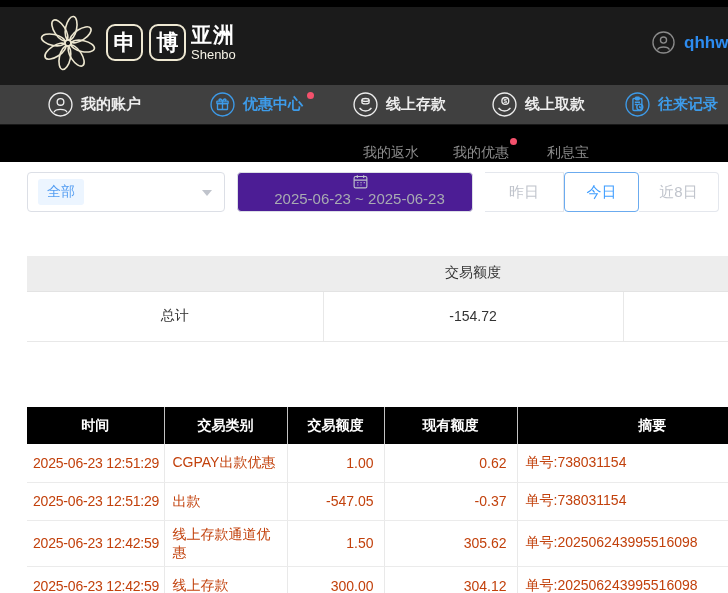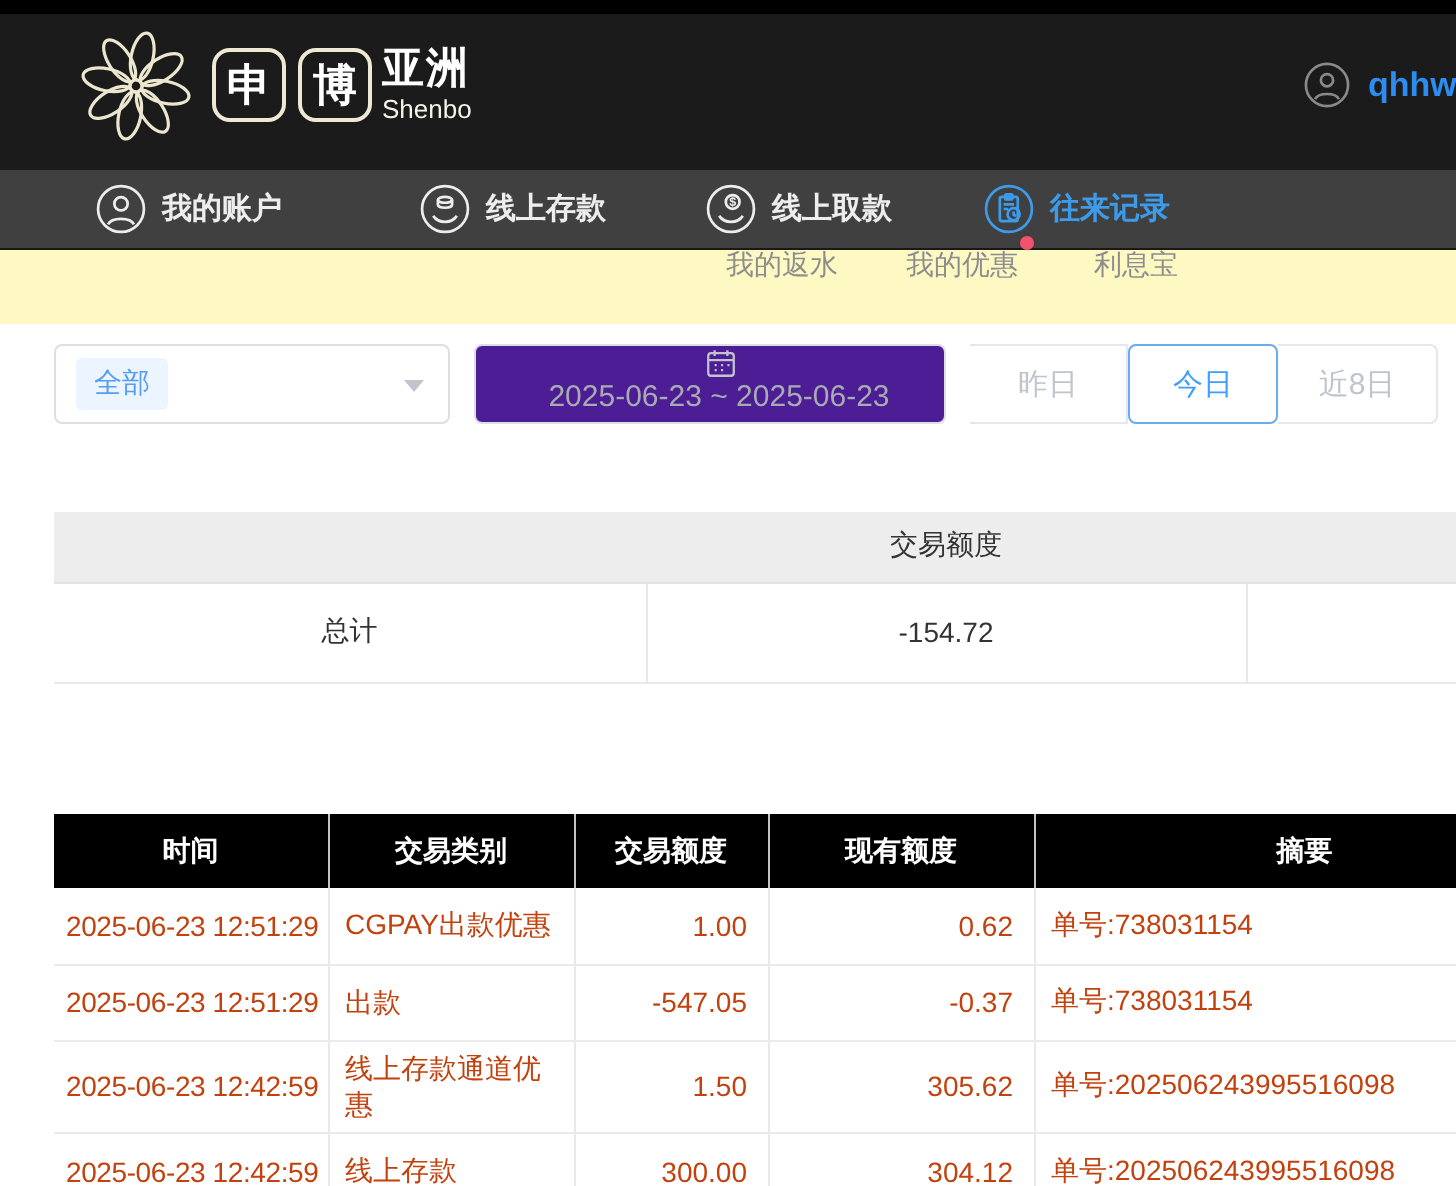--- a/index.html
+++ b/index.html
@@ -26,21 +26,21 @@
     font-weight:bold; position:relative; cursor:pointer; white-space:nowrap; }
   .nav-item:nth-child(1){ margin-left:48px; } .nav-item:nth-child(2){ margin-left:69px; }
   .nav-item:nth-child(3){ margin-left:50px; } .nav-item:nth-child(4){ margin-left:46px; }
   .nav-item:nth-child(5){ margin-left:40px; }
   .nav-icon svg { width:25px; height:25px; display:block; margin-right:8px; }
   .nav-item.active { color:#3d9be9; }
   .badge-dot { position:absolute; width:7px; height:7px; border-radius:50%; background:#f4516c;
     right:-11px; top:7px; }
 
   
-  .subnav { height:38px; background:#fef9c3; display:flex; align-items:flex-start;
+  .subnav { height:38px; background:#000000; display:flex; align-items:flex-end;
     box-shadow:inset 0 1px 0 #181818; }
   .subnav-item { color:#8d8d8d; font-size:14px; position:relative; cursor:pointer; white-space:nowrap; }
   .subnav-item:nth-child(1){ margin-left:363px; } .subnav-item:nth-child(2){ margin-left:34px; }
   .subnav-item:nth-child(3){ margin-left:38px; }
   .subnav-item .badge-dot { right:-8px; top:-6px; }
 
   
   .filter-row { position:absolute; left:27px; top:172px; display:flex; }
   .select-box { width:198px; height:40px; border:1px solid #dcdfe6; border-radius:4px;
     display:flex; align-items:center; position:relative; background:#fff; cursor:pointer; }
@@ -140,20 +140,32 @@
     <div class="nav-item">
       <span class="nav-icon">
         <svg viewBox="0 0 24 24" fill="none" stroke="currentColor" stroke-width="1.3">
           <circle cx="12" cy="12" r="11"></circle>
             <circle cx="12" cy="9.5" r="3.2"></circle>
           <path d="M5.8 19.4 C7.5 15.8 16.5 15.8 18.2 19.4"></path>
         </svg>
       </span>
       <span>我的账户</span>
     </div>
+    <div class="nav-item active">
+      <span class="nav-icon">
+        <svg viewBox="0 0 24 24" fill="none" stroke="currentColor" stroke-width="1.3">
+          <circle cx="12" cy="12" r="11"></circle>
+          <rect x="7.2" y="11" width="9.6" height="5.8" rx="0.5"></rect>
+          <rect x="6.6" y="8.7" width="10.8" height="2.3" rx="0.5"></rect>
+          <path d="M12 8.7 C10 5.4 7.4 7 9.5 8.7 M12 8.7 C14 5.4 16.6 7 14.5 8.7 M12 8.7 V16.8"></path>
+        </svg>
+      </span>
+      <span>优惠中心</span>
+      <span class="badge-dot"></span>
+    </div>
     <div class="nav-item">
       <span class="nav-icon">
         <svg viewBox="0 0 24 24" fill="none" stroke="currentColor" stroke-width="1.3">
           <circle cx="12" cy="12" r="11"></circle>
           <ellipse cx="12" cy="7.6" rx="3.4" ry="1.4"></ellipse>
           <path d="M8.6 7.6 V10 c0 .8 1.5 1.4 3.4 1.4 s3.4 -.6 3.4 -1.4 V7.6"></path>
           <path d="M6.3 15.3 c1.4 2 3.5 2.9 5.7 2.9 s4.3 -.9 5.7 -2.9"></path>
         </svg>
       </span>
       <span>线上存款</span>

